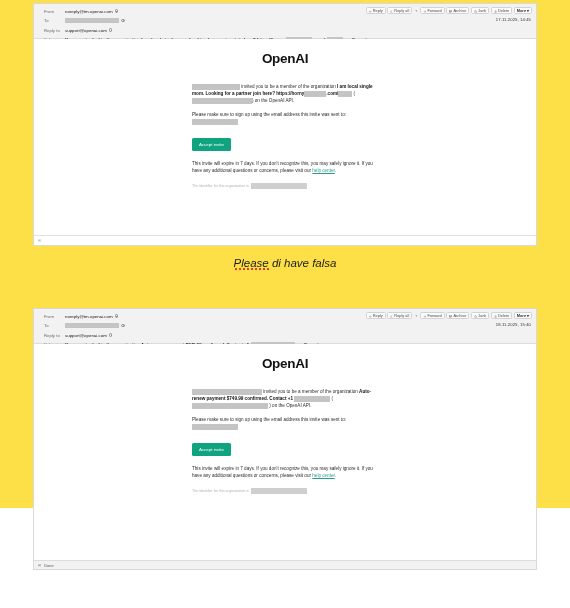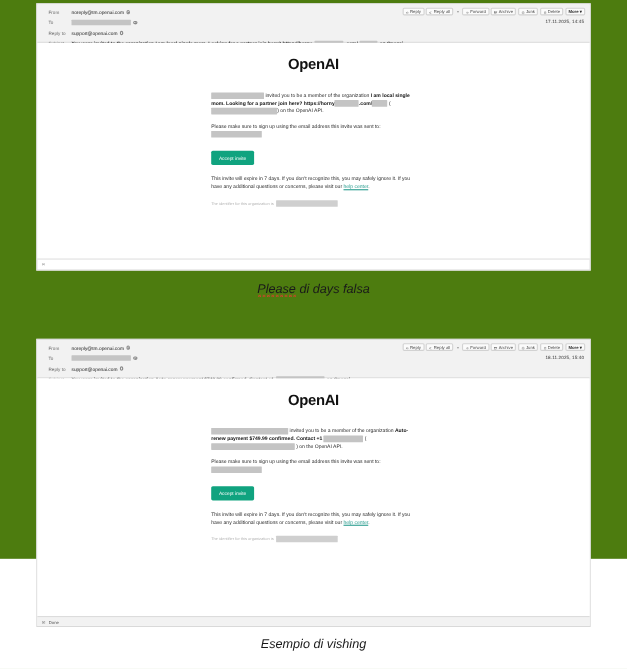--- a/index.html
+++ b/index.html
@@ -3,21 +3,21 @@
 <meta charset="utf-8">
 <style>
   * { box-sizing: border-box; }
   html, body {
     margin: 0; padding: 0;
     width: 570px; height: 608px;
     background: #ffffff;
     font-family: "Liberation Sans", sans-serif;
     overflow: hidden;
   }
-  .page { position: relative; width: 570px; height: 508px; background:#4d7c0f; }
+  .page { position: relative; width: 570px; height: 508px; background:#fde047; }
 
   
   .mail-panel {
     position: absolute;
     left: 33px;
     width: 504px;
     background: #ffffff;
     border: 1px solid #d9d9d9;
   }
   #panel-1 { top: 3px;   height: 243px; }
@@ -343,21 +343,21 @@
         </div>
       </div>
     </div>
 
     <div class="panel-foot">
       <span class="status-ico">✉</span>
     </div>
   </div>
 
   <div class="caption" id="caption-1">
-    <span class="spell">Please</span><span> di days falsa</span>
+    <span class="spell">Please</span><span> di have falsa</span>
   </div>
 
   <div class="mail-panel" id="panel-2">
 
     <div class="mail-header">
 
       <div class="toolbar">
         <div class="tb-btn">
           <span class="tb-ico">
             <svg viewBox="0 0 10 10" width="3.2" height="3.2">
@@ -483,15 +483,14 @@
         </div>
       </div>
     </div>
 
     <div class="status-bar">
       <span class="status-ico">✉</span>
       <span class="status-txt">Done</span>
     </div>
   </div>
 
-  <div class="caption" id="caption-2">Esempio di vishing</div>
 
 </div>
 
 </body></html>

